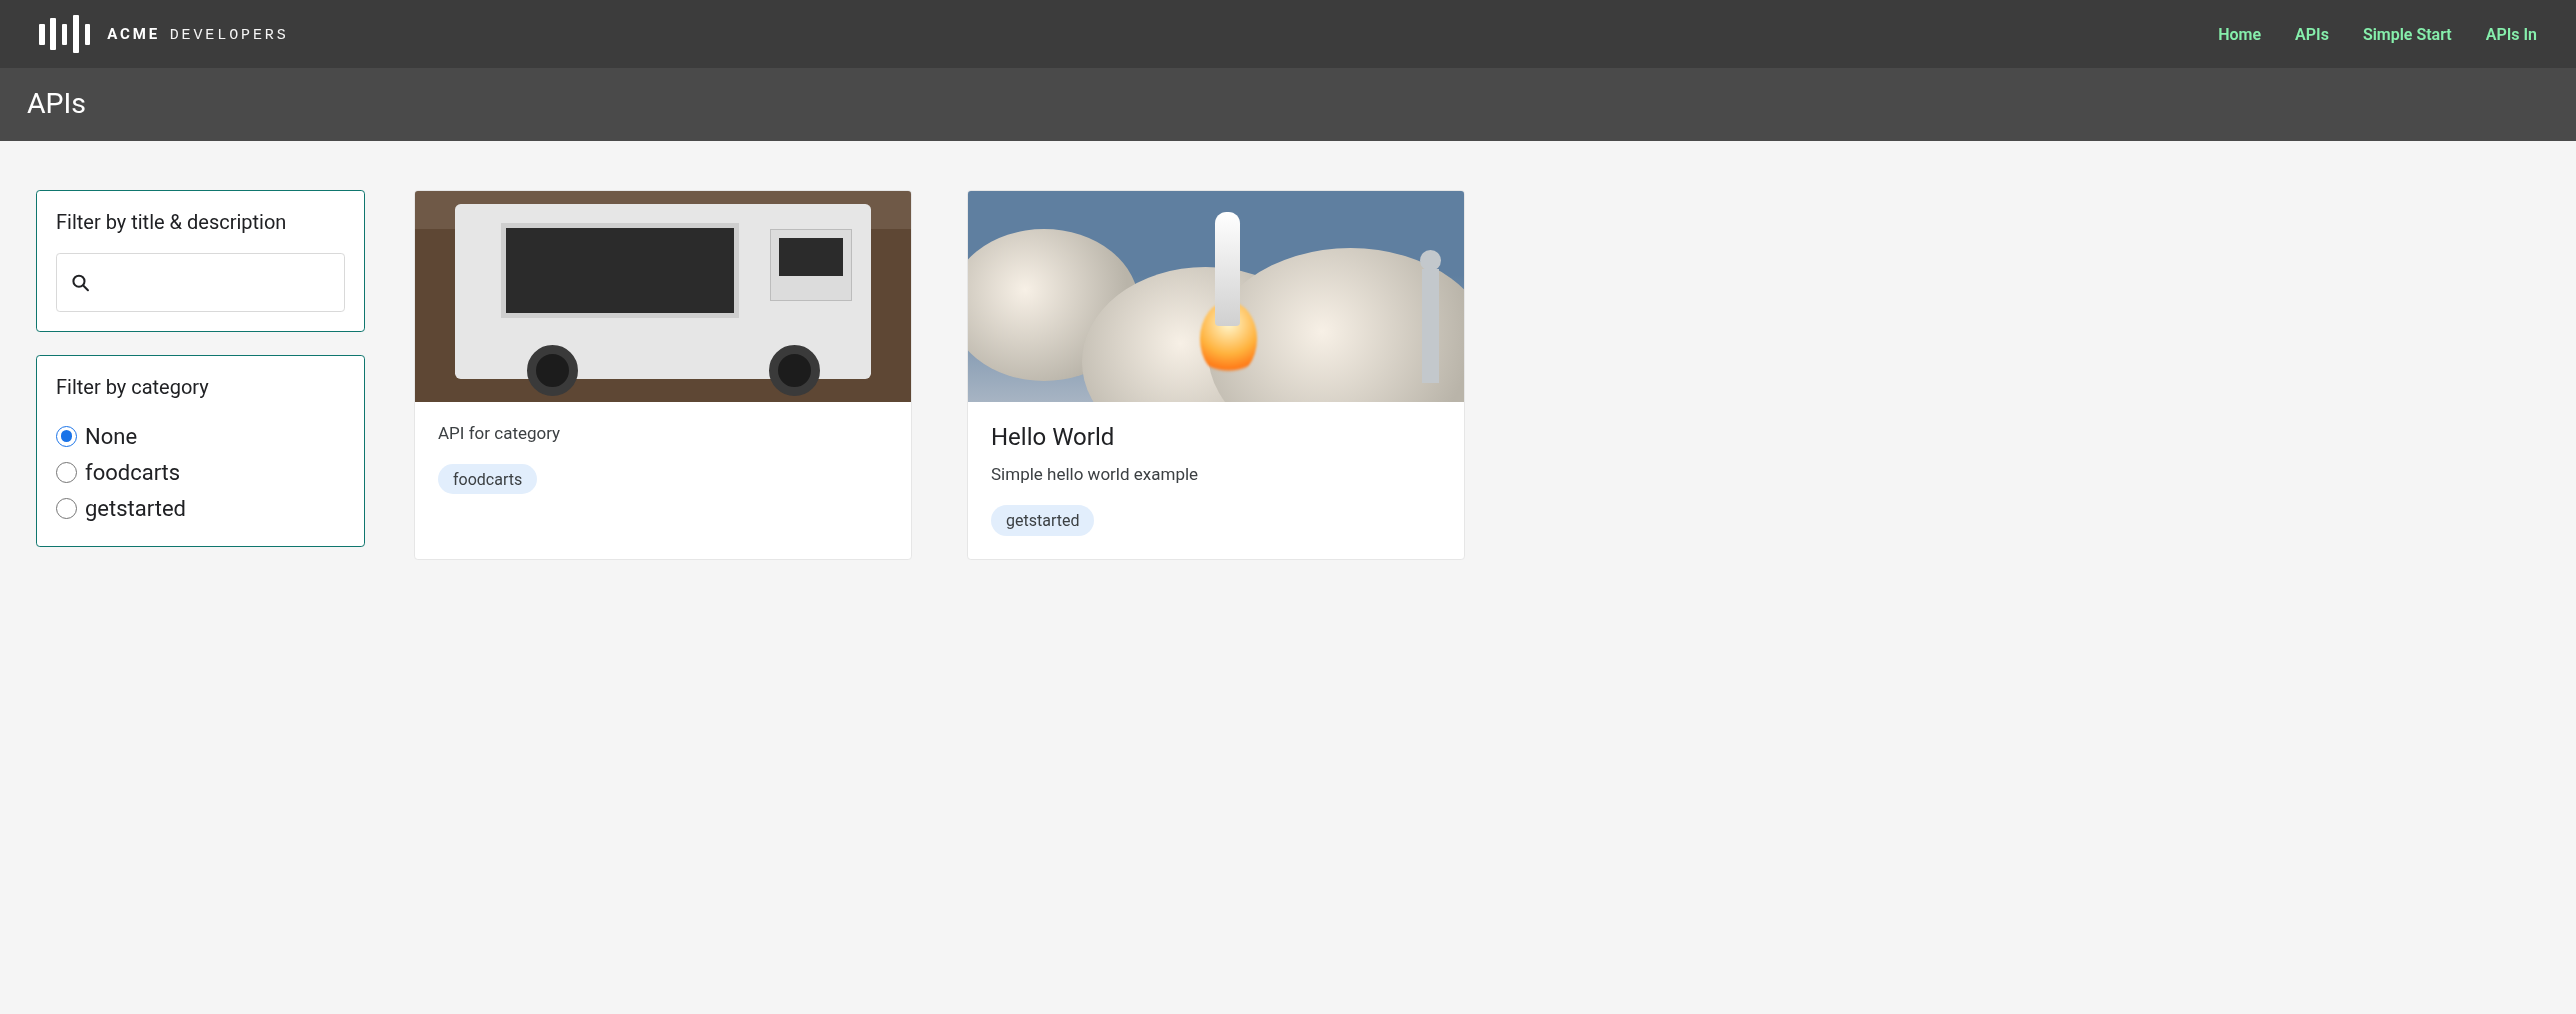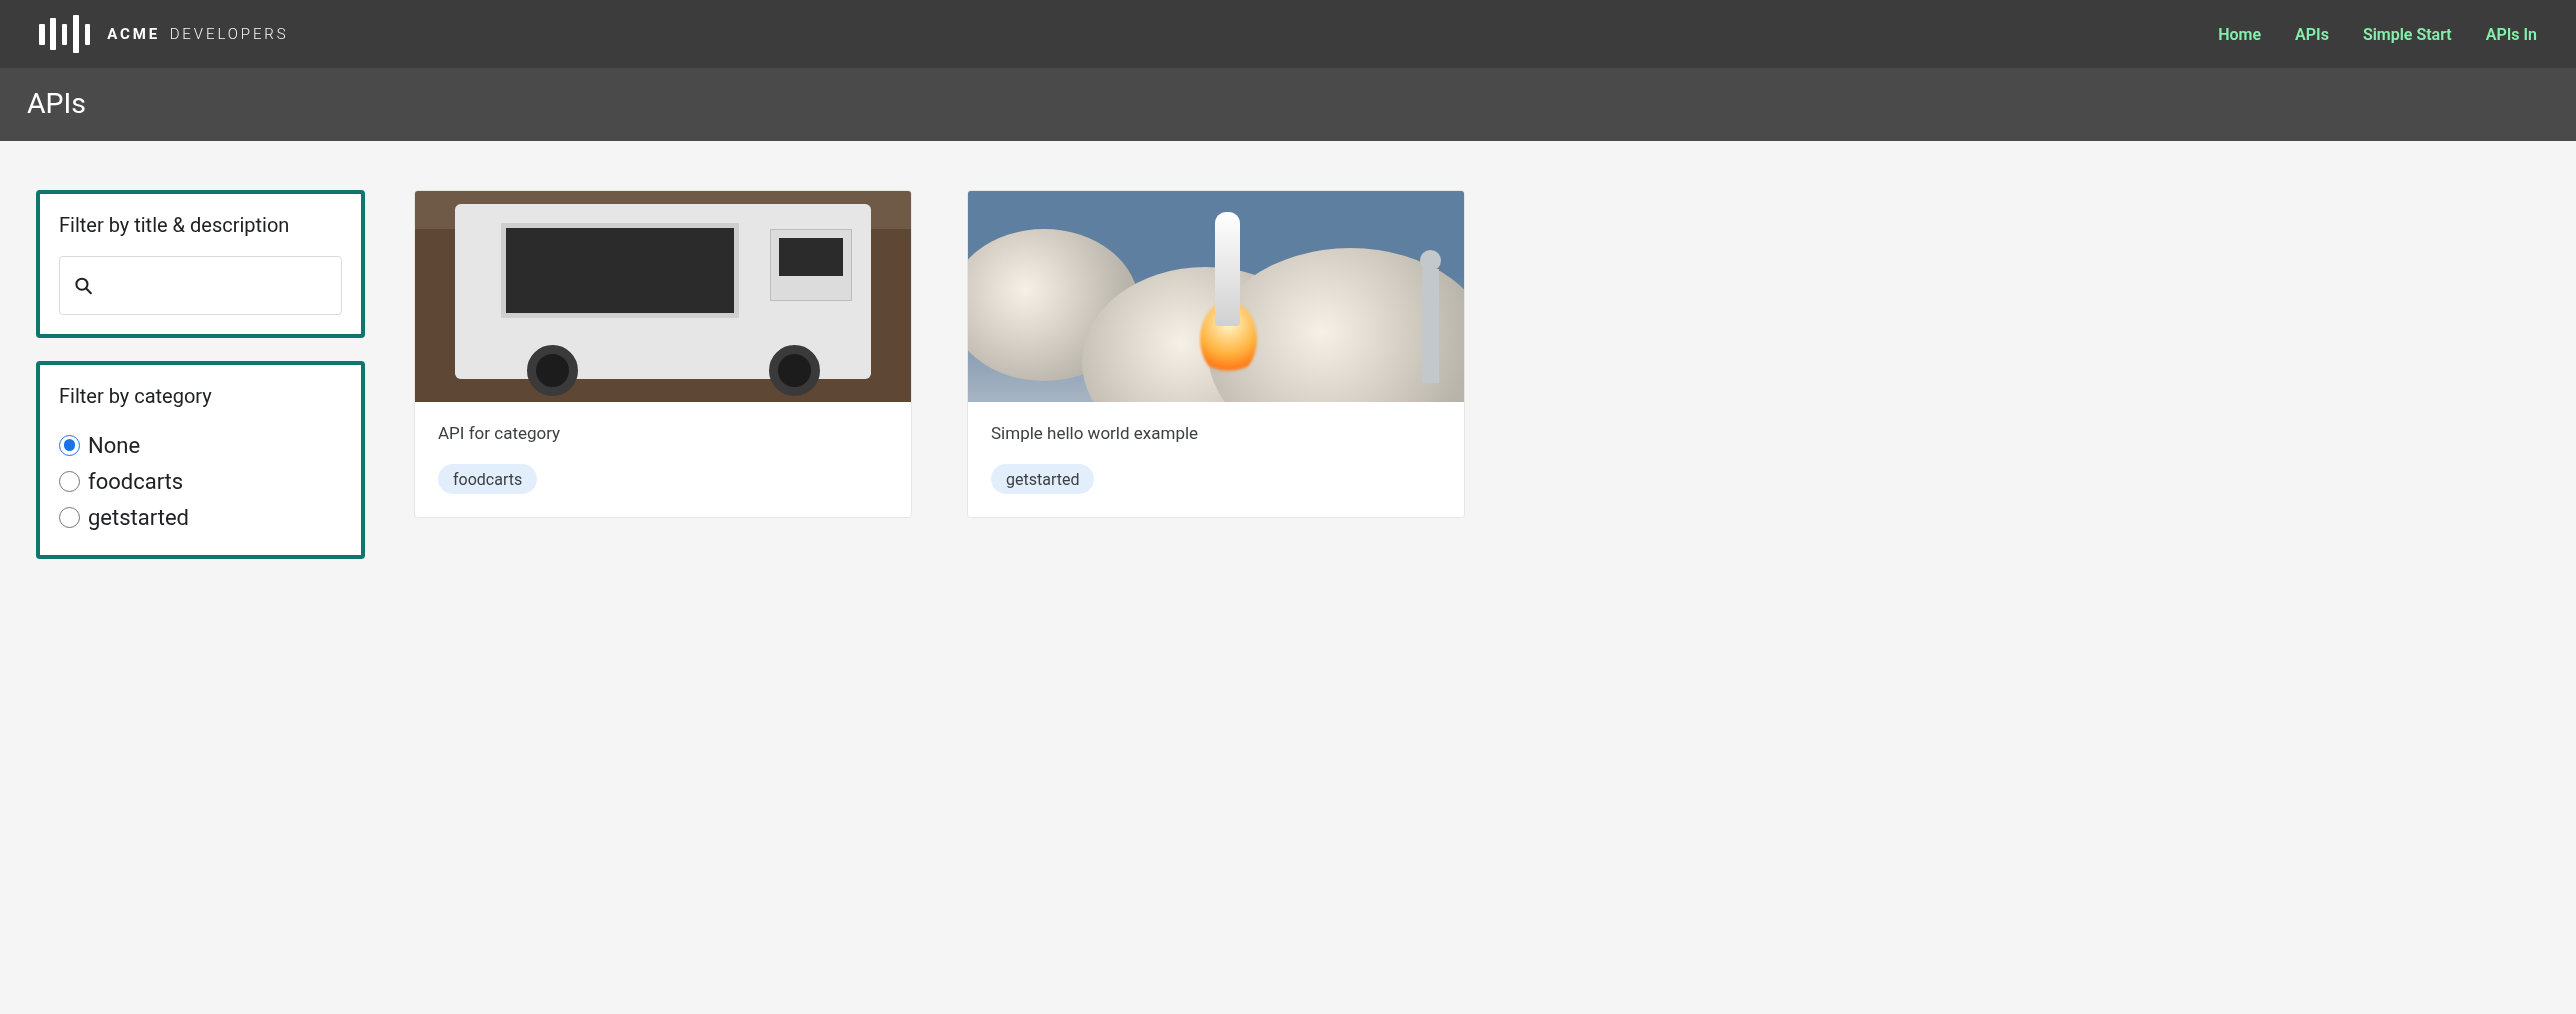--- a/index.html
+++ b/index.html
@@ -31,41 +31,41 @@
       border-radius: 1px;
     }
     .brand-text {
       display: flex;
       align-items: baseline;
       gap: 9.5px;
       letter-spacing: 2.9px;
       font-size: 15px;
     }
     .brand-text .strong { font-weight: 700; }
-    .brand-text .light  { font-weight: 300; opacity: .95; }
+    .brand-text .light  { font-weight: 300; opacity: .95; font-family: Liberation Mono, monospace; }
     .nav-links { display: flex; gap: 34px; }
     .nav-links a {
       color: #86efac;
       text-decoration: none;
       font-weight: 600;
       font-size: 16px;
     }
     
     .subheader {
       background: #4a4a4a;
       color: #fff;
       padding: 19px 27px 21px;
     }
     .subheader h1 { font-weight: 400; font-size: 28.5px; }
     
     .main { display: flex; gap: 49px; padding: 49px 36px; align-items: flex-start; }
     .sidebar { width: 329px; flex: 0 0 329px; display: flex; flex-direction: column; gap: 23px; }
     .panel {
       background: #fff;
-      border: 4px solid #0f766e;
+      border: 1px solid #0f766e;
       border-radius: 3.8px;
       padding: 19px;
     }
     .panel h2 { font-size: 20px; font-weight: 400; margin-bottom: 19px; }
     .search-wrap {
       position: relative;
       border: 1px solid #d9d9d9;
       border-radius: 3.8px;
       height: 59px;
       display: flex;
@@ -279,20 +279,21 @@
     <article class="card">
       <div class="card-img img-rocket">
         <div class="cloud c1"></div>
         <div class="cloud c2"></div>
         <div class="cloud c3"></div>
         <div class="flame"></div>
         <div class="rocket"></div>
         <div class="tower"></div>
       </div>
       <div class="card-body">
+        <h3 class="card-title">Hello World</h3>
         <p class="card-desc">Simple hello world example</p>
         <span class="chip">getstarted</span>
       </div>
     </article>
 
   </div>
 </div>
 
 
 </body></html>

